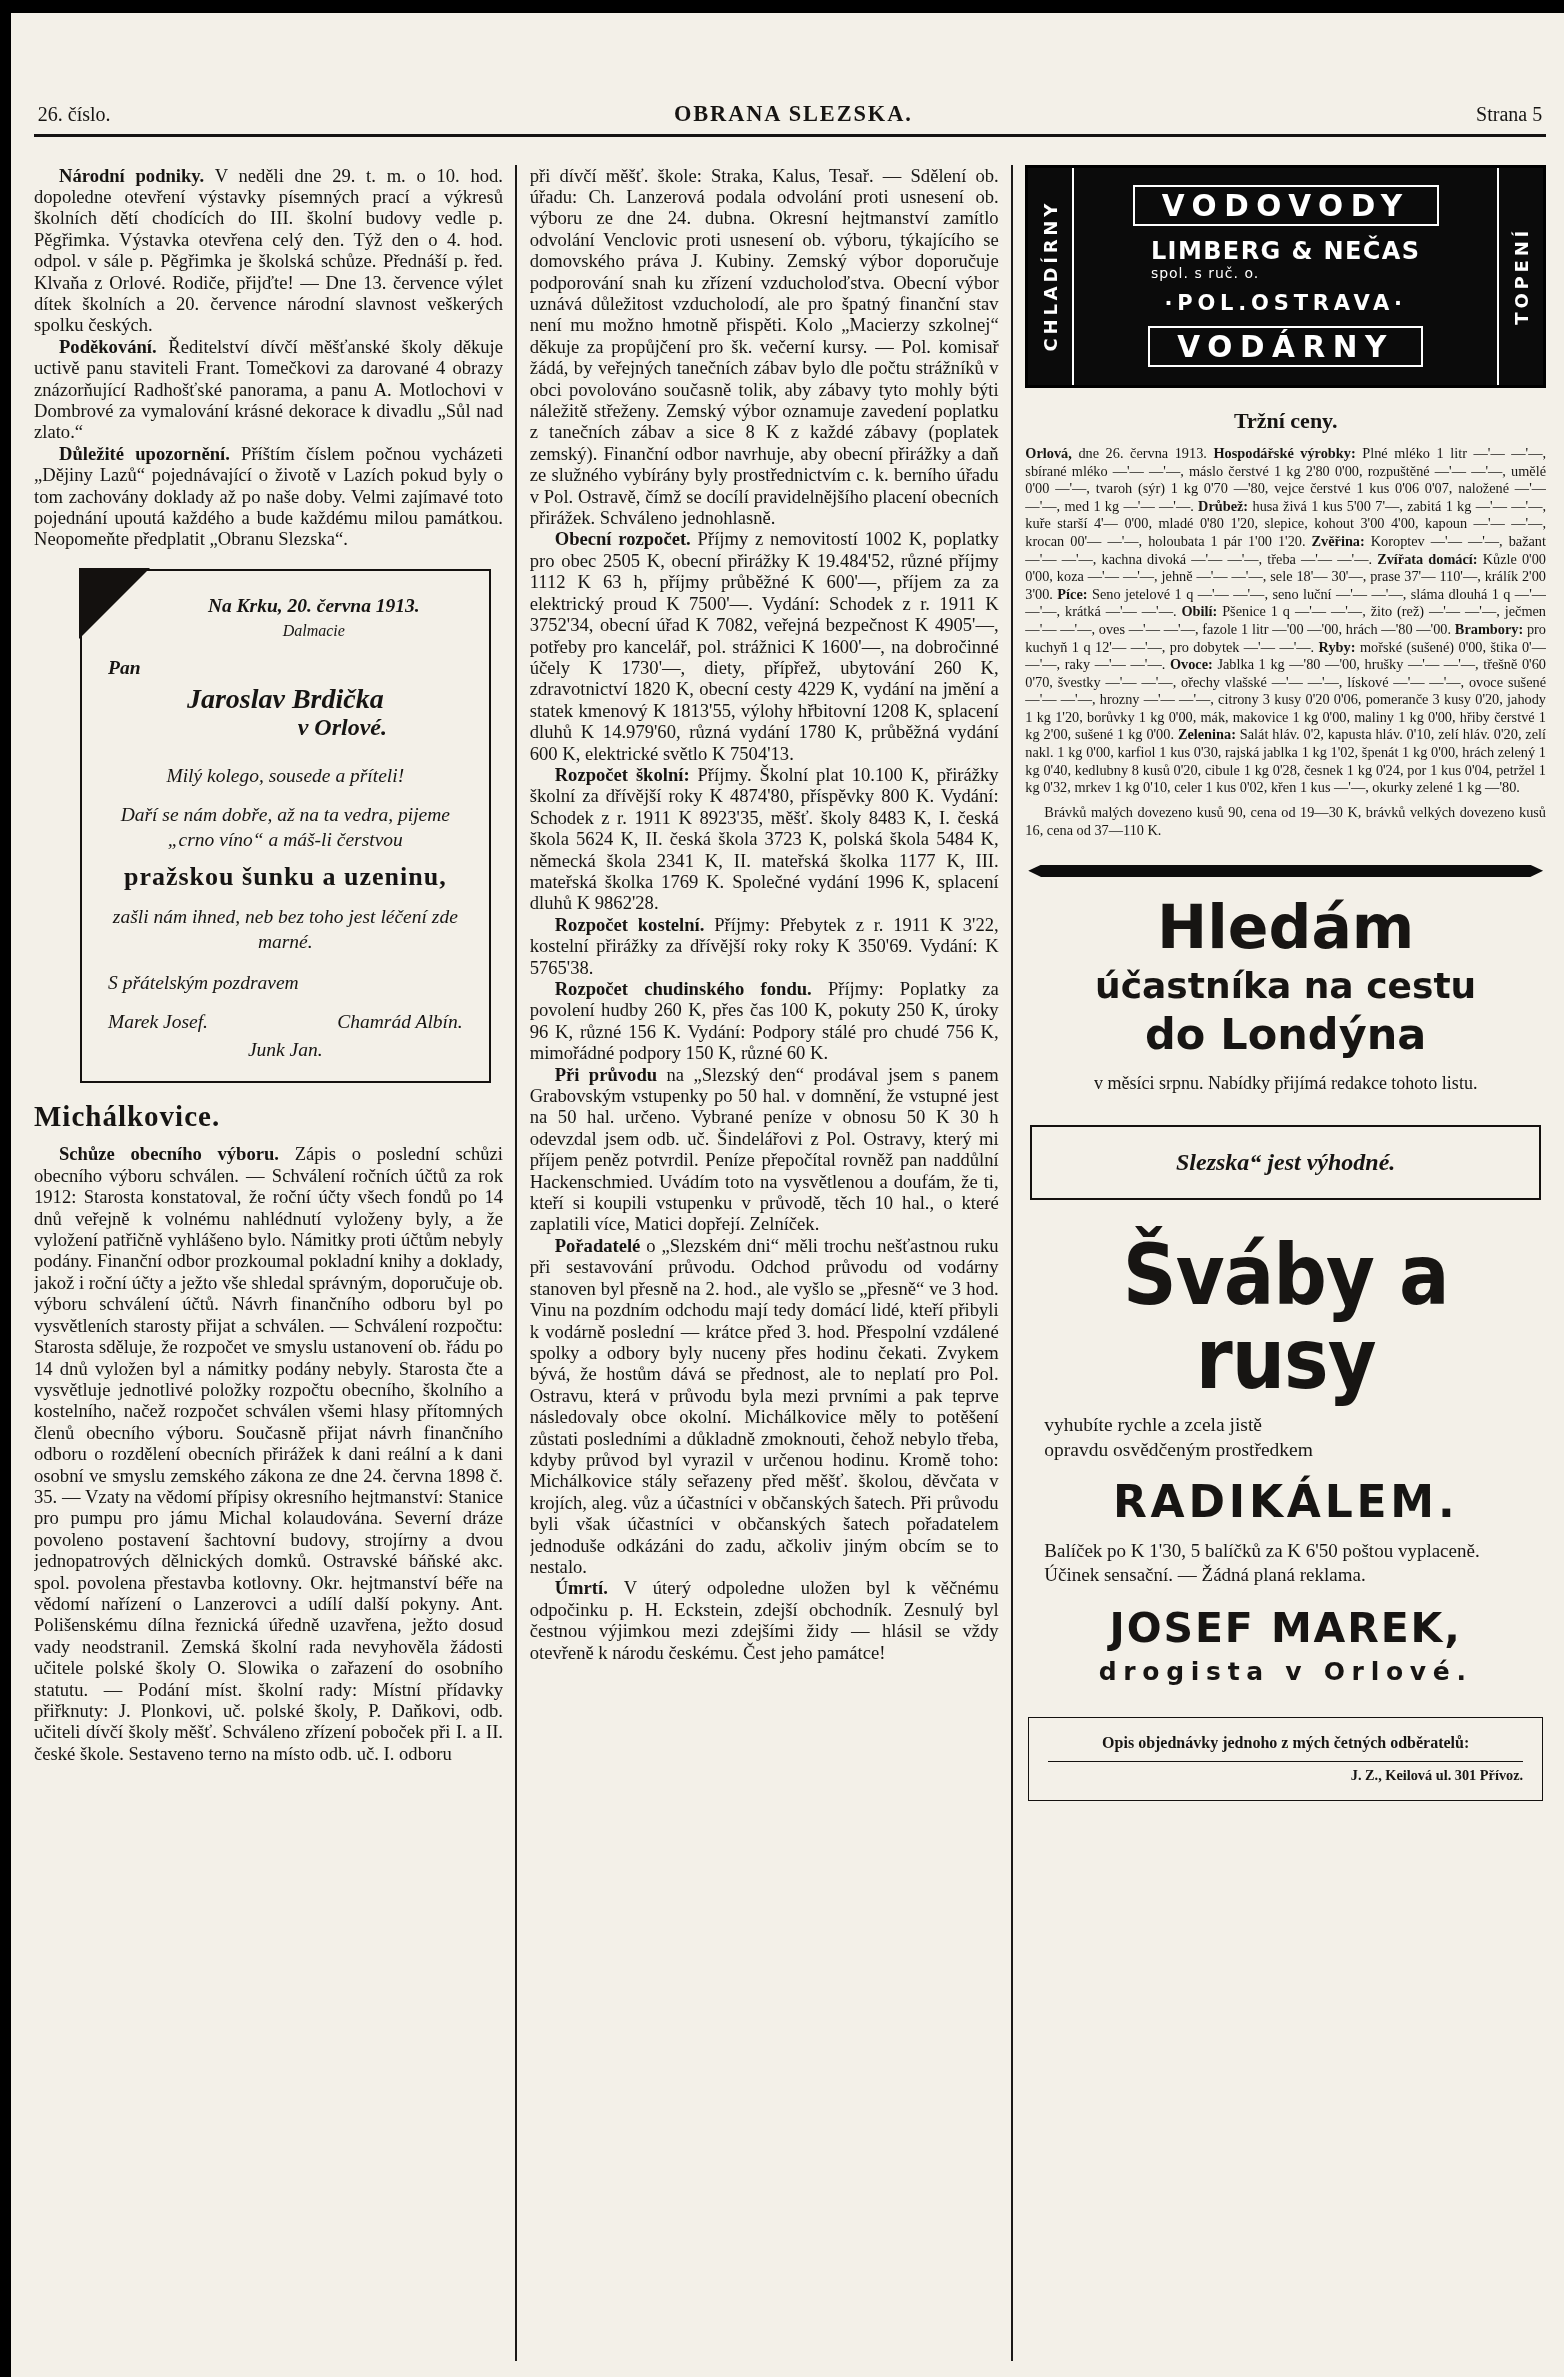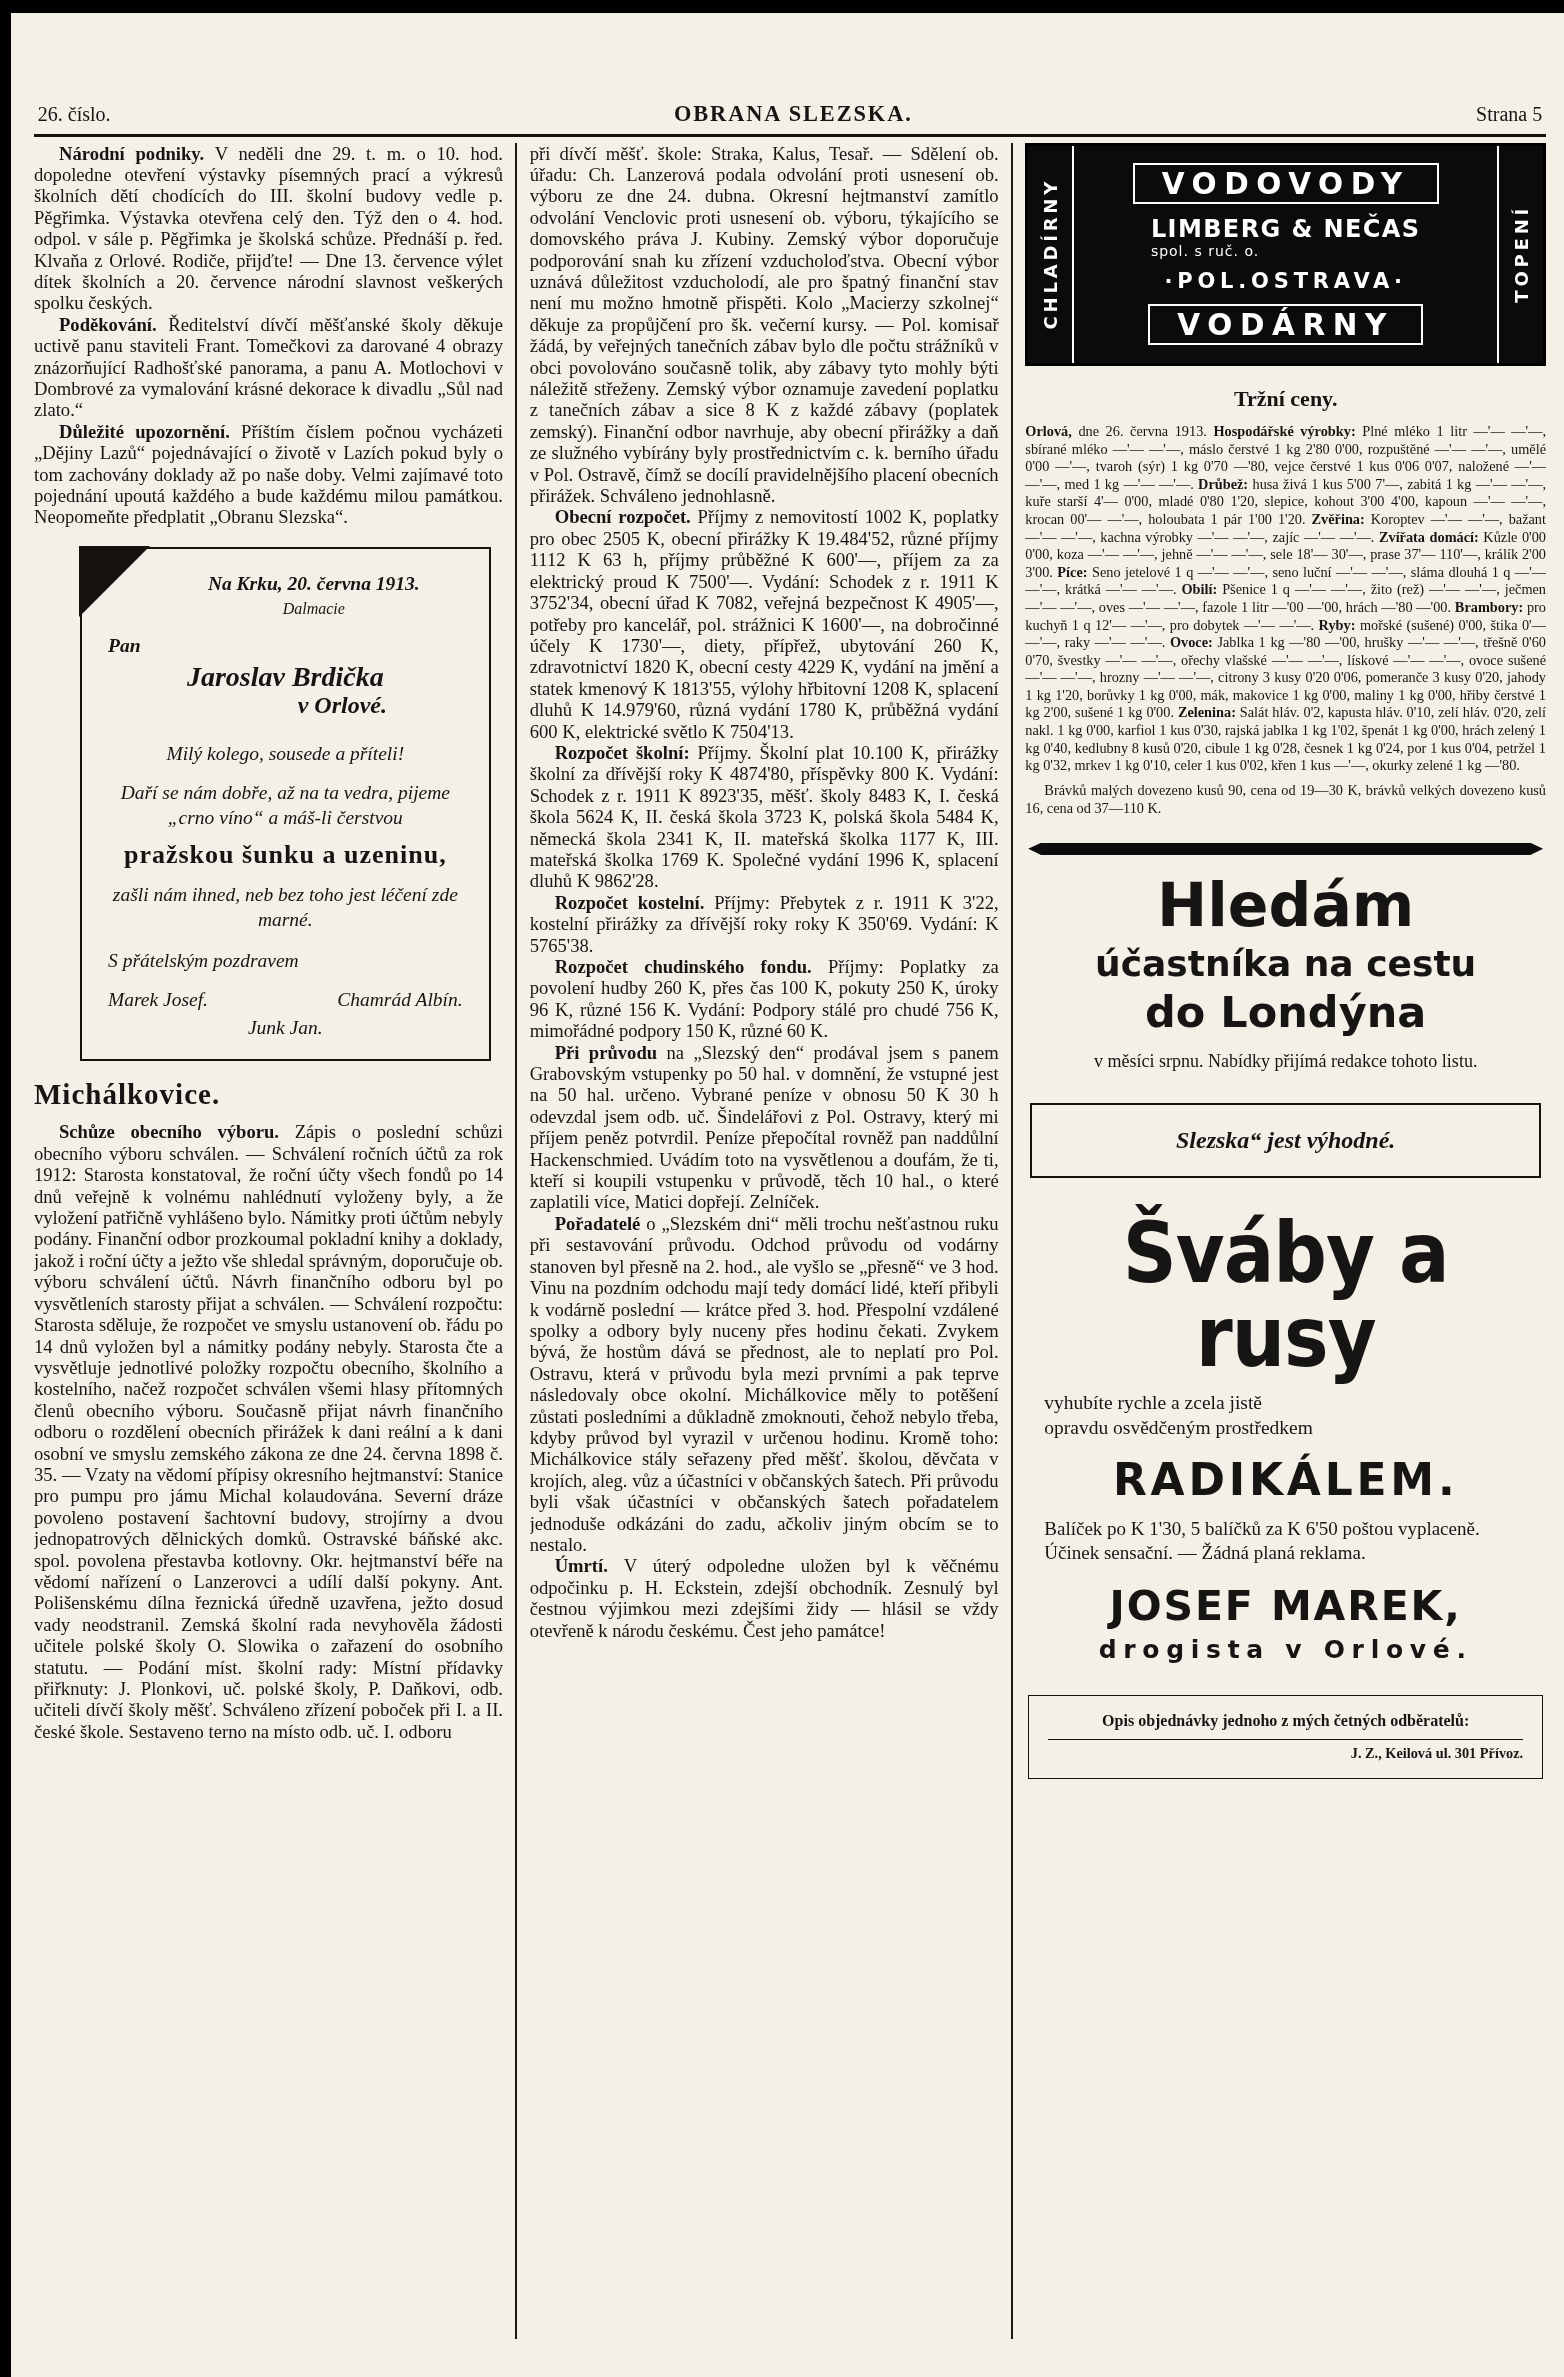--- a/index.html
+++ b/index.html
@@ -10,21 +10,21 @@
   }
   .scan-top{position:absolute;top:0;left:0;width:100%;height:13.3px;background:#000;}
   .scan-left{position:absolute;top:0;left:0;width:10.5px;height:100%;background:#000;}
   .content{position:absolute;left:34px;right:19px;top:101px;}
   
   .masthead{display:flex;justify-content:space-between;align-items:baseline;padding:0 3.8px;gap:48px;}
   .masthead .issue,.masthead .pageno{font-size:20px;}
   .masthead .title{font-size:22.4px;font-weight:bold;letter-spacing:1.9px;}
   .mast-rule{height:2.9px;background:#151312;margin-top:6.7px;}
   
-  .cols{display:flex;margin-top:6px;height:2196px;overflow:hidden;}
+  .cols{display:flex;margin-top:28px;height:2196px;overflow:hidden;}
   .col{overflow:hidden;}
   .col1{flex:0 0 469px;}
   .col2{flex:0 0 469px;}
   .col3{flex:1 1 auto;}
   .vrule{flex:0 0 1.9px;background:#1b1917;margin:0 12.4px;}
   
   .para{margin:0;font-size:18.6px;line-height:21.4px;text-align:justify;text-indent:25px;}
   .para.cont{text-indent:0;}
   .lead{font-weight:bold;}
   
@@ -165,21 +165,21 @@
           <span class="vtext">TOPENÍ</span>
         </div>
       </div>
 
       <h3 class="market-title">Tržní ceny.</h3>
 
       <p class="market">
         <span class="mlead">Orlová,</span> <span>dne 26. června 1913.</span>
         <span class="mlead">Hospodářské výrobky:</span> <span>Plné mléko 1 litr —'— —'—, sbírané mléko —'— —'—, máslo čerstvé 1 kg 2'80 0'00, rozpuštěné —'— —'—, umělé 0'00 —'—, tvaroh (sýr) 1 kg 0'70 —'80, vejce čerstvé 1 kus 0'06 0'07, naložené —'— —'—, med 1 kg —'— —'—.</span>
         <span class="mlead">Drůbež:</span> <span>husa živá 1 kus 5'00 7'—, zabitá 1 kg —'— —'—, kuře starší 4'— 0'00, mladé 0'80 1'20, slepice, kohout 3'00 4'00, kapoun —'— —'—, krocan 00'— —'—, holoubata 1 pár 1'00 1'20.</span>
-        <span class="mlead">Zvěřina:</span> <span>Koroptev —'— —'—, bažant —'— —'—, kachna výrobky —'— —'—, zajíc —'— —'—.</span>
+        <span class="mlead">Zvěřina:</span> <span>Koroptev —'— —'—, bažant —'— —'—, kachna divoká —'— —'—, třeba —'— —'—.</span>
         <span class="mlead">Zvířata domácí:</span> <span>Kůzle 0'00 0'00, koza —'— —'—, jehně —'— —'—, sele 18'— 30'—, prase 37'— 110'—, králík 2'00 3'00.</span>
         <span class="mlead">Píce:</span> <span>Seno jetelové 1 q —'— —'—, seno luční —'— —'—, sláma dlouhá 1 q —'— —'—, krátká —'— —'—.</span>
         <span class="mlead">Obilí:</span> <span>Pšenice 1 q —'— —'—, žito (rež) —'— —'—, ječmen —'— —'—, oves —'— —'—, fazole 1 litr —'00 —'00, hrách —'80 —'00.</span>
         <span class="mlead">Brambory:</span> <span>pro kuchyň 1 q 12'— —'—, pro dobytek —'— —'—.</span>
         <span class="mlead">Ryby:</span> <span>mořské (sušené) 0'00, štika 0'— —'—, raky —'— —'—.</span>
         <span class="mlead">Ovoce:</span> <span>Jablka 1 kg —'80 —'00, hrušky —'— —'—, třešně 0'60 0'70, švestky —'— —'—, ořechy vlašské —'— —'—, lískové —'— —'—, ovoce sušené —'— —'—, hrozny —'— —'—, citrony 3 kusy 0'20 0'06, pomeranče 3 kusy 0'20, jahody 1 kg 1'20, borůvky 1 kg 0'00, mák, makovice 1 kg 0'00, maliny 1 kg 0'00, hřiby čerstvé 1 kg 2'00, sušené 1 kg 0'00.</span>
         <span class="mlead">Zelenina:</span> <span>Salát hláv. 0'2, kapusta hláv. 0'10, zelí hláv. 0'20, zelí nakl. 1 kg 0'00, karfiol 1 kus 0'30, rajská jablka 1 kg 1'02, špenát 1 kg 0'00, hrách zelený 1 kg 0'40, kedlubny 8 kusů 0'20, cibule 1 kg 0'28, česnek 1 kg 0'24, por 1 kus 0'04, petržel 1 kg 0'32, mrkev 1 kg 0'10, celer 1 kus 0'02, křen 1 kus —'—, okurky zelené 1 kg —'80.</span>
       </p>
       <p class="market-note">Brávků malých dovezeno kusů 90, cena od 19—30 K, brávků velkých dovezeno kusů 16, cena od 37—110 K.</p>
 

